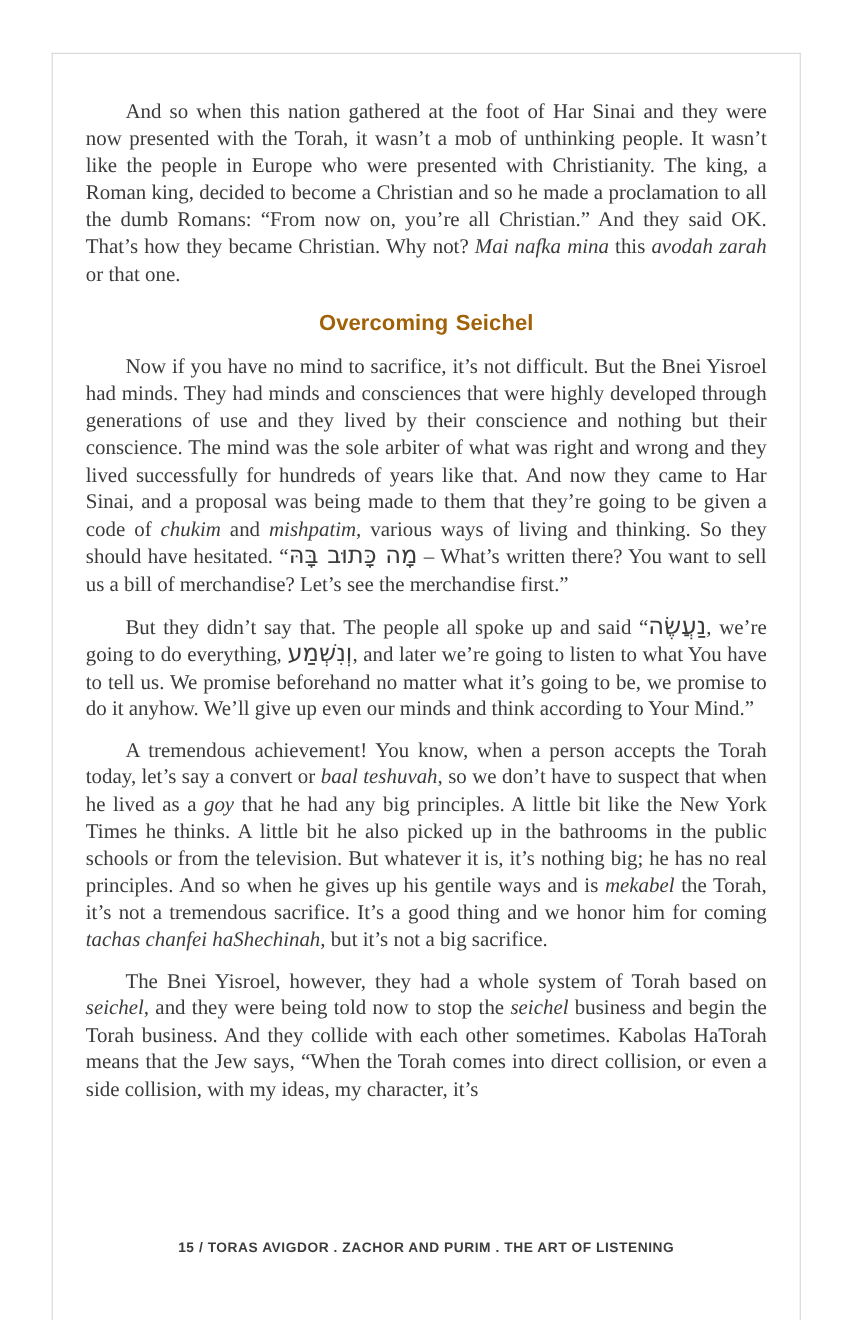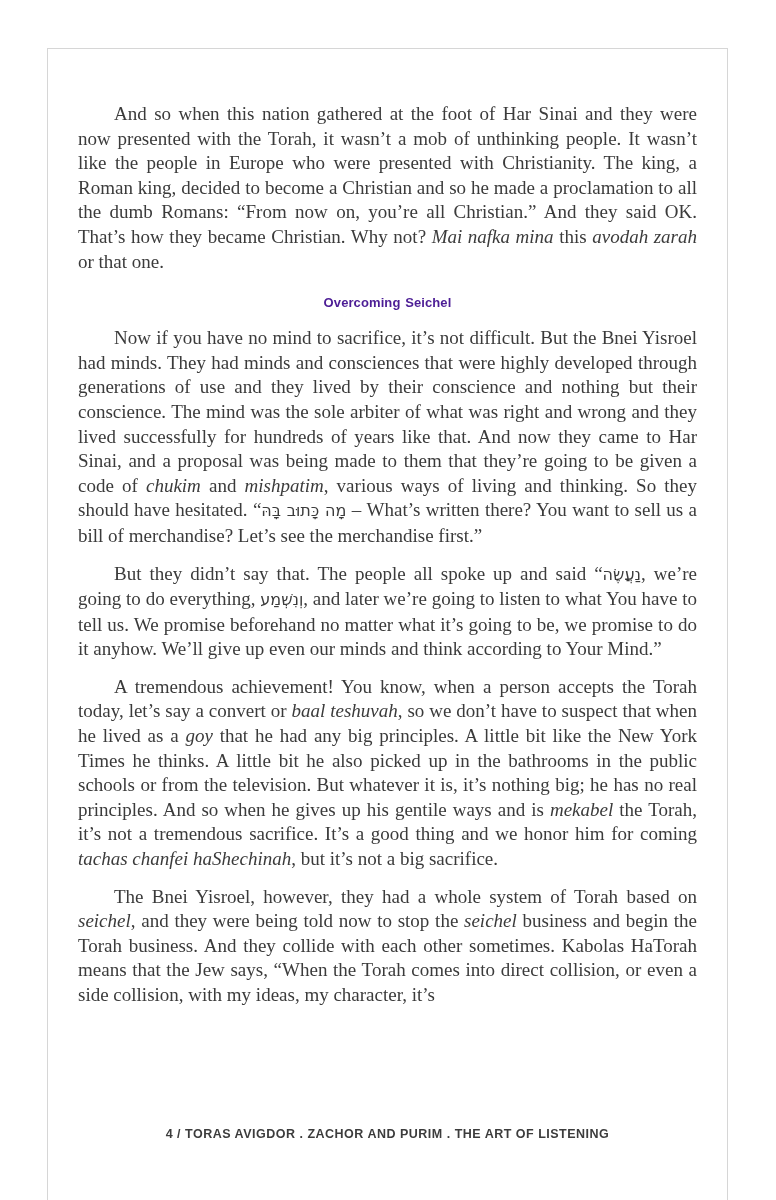--- a/index.html
+++ b/index.html
@@ -25,36 +25,36 @@
   .content {
     padding: 41px 30px 0 30px;
   }
   p.body {
     font-family: "Liberation Serif", serif;
     font-size: 19px;
     line-height: 24.6px;
     color: #3b3b3b;
     text-align: justify;
     text-indent: 36px;
-    margin: 12px 0 13px 0;
+    margin: 0 0 13px 0;
   }
   p.body .it {
     font-style: italic;
   }
   p.body .hebrew {
     font-family: "DejaVu Sans", sans-serif;
-    font-size: 16px;
+    font-size: 22px;
   }
   .heading {
     font-family: "Liberation Sans", sans-serif;
     font-weight: 700;
-    font-size: 13px;
+    font-size: 20px;
     letter-spacing: 0.1px;
     word-spacing: 1px;
-    color: #4c1d95;
+    color: #a16207;
     text-align: center;
     margin: 21px 0 16px 0;
   }
   .footer {
     position: absolute;
     top: 1078px;
     left: 0;
     width: 100%;
     text-align: center;
     font-family: "Liberation Sans", sans-serif;
@@ -69,14 +69,14 @@
 
 <div class="page">
   <div class="content">
       <p class="body"><span>And so when this nation gathered at the foot of Har Sinai and they were now presented with the Torah, it wasn’t a mob of unthinking people. It wasn’t like the people in Europe who were presented with Christianity. The king, a Roman king, decided to become a Christian and so he made a proclamation to all the dumb Romans: “From now on, you’re all Christian.” And they said OK. That’s how they became Christian. Why not? </span><span class="it">Mai nafka mina</span><span> this </span><span class="it">avodah zarah</span><span> or that one.</span></p>
       <div class="heading">Overcoming Seichel</div>
       <p class="body"><span>Now if you have no mind to sacrifice, it’s not difficult. But the Bnei Yisroel had minds. They had minds and consciences that were highly developed through generations of use and they lived by their conscience and nothing but their conscience. The mind was the sole arbiter of what was right and wrong and they lived successfully for hundreds of years like that. And now they came to Har Sinai, and a proposal was being made to them that they’re going to be given a code of </span><span class="it">chukim</span><span> and </span><span class="it">mishpatim</span><span>, various ways of living and thinking. So they should have hesitated. “</span><span class="hebrew">מָה כָּתוּב בָּהּ</span><span> – What’s written there? You want to sell us a bill of merchandise? Let’s see the merchandise first.”</span></p>
       <p class="body"><span>But they didn’t say that. The people all spoke up and said “</span><span class="hebrew">נַעֲשֶׂה</span><span>, we’re going to do everything, </span><span class="hebrew">וְנִשְׁמַע</span><span>, and later we’re going to listen to what You have to tell us. We promise beforehand no matter what it’s going to be, we promise to do it anyhow. We’ll give up even our minds and think according to Your Mind.”</span></p>
       <p class="body"><span>A tremendous achievement! You know, when a person accepts the Torah today, let’s say a convert or </span><span class="it">baal teshuvah</span><span>, so we don’t have to suspect that when he lived as a </span><span class="it">goy</span><span> that he had any big principles. A little bit like the New York Times he thinks. A little bit he also picked up in the bathrooms in the public schools or from the television. But whatever it is, it’s nothing big; he has no real principles. And so when he gives up his gentile ways and is </span><span class="it">mekabel</span><span> the Torah, it’s not a tremendous sacrifice. It’s a good thing and we honor him for coming </span><span class="it">tachas chanfei haShechinah</span><span>, but it’s not a big sacrifice.</span></p>
       <p class="body"><span>The Bnei Yisroel, however, they had a whole system of Torah based on </span><span class="it">seichel</span><span>, and they were being told now to stop the </span><span class="it">seichel</span><span> business and begin the Torah business. And they collide with each other sometimes. Kabolas HaTorah means that the Jew says, “When the Torah comes into direct collision, or even a side collision, with my ideas, my character, it’s</span></p>
     </div>
-  <div class="footer">4 / TORAS AVIGDOR . ZACHOR AND PURIM . THE ART OF LISTENING</div>
+  <div class="footer">15 / TORAS AVIGDOR . ZACHOR AND PURIM . THE ART OF LISTENING</div>
 </div>
 
 </body></html>

